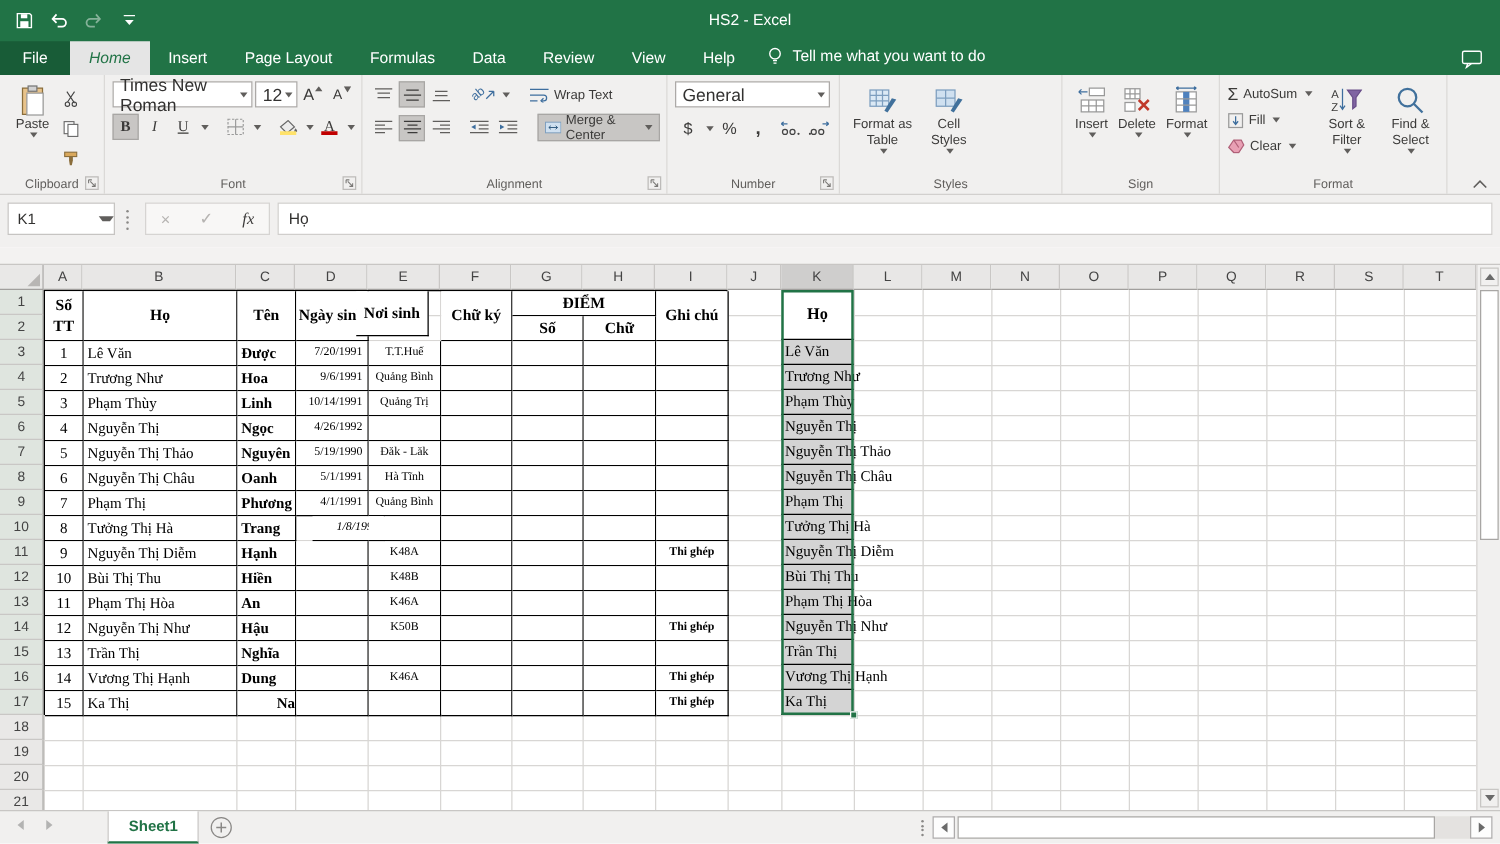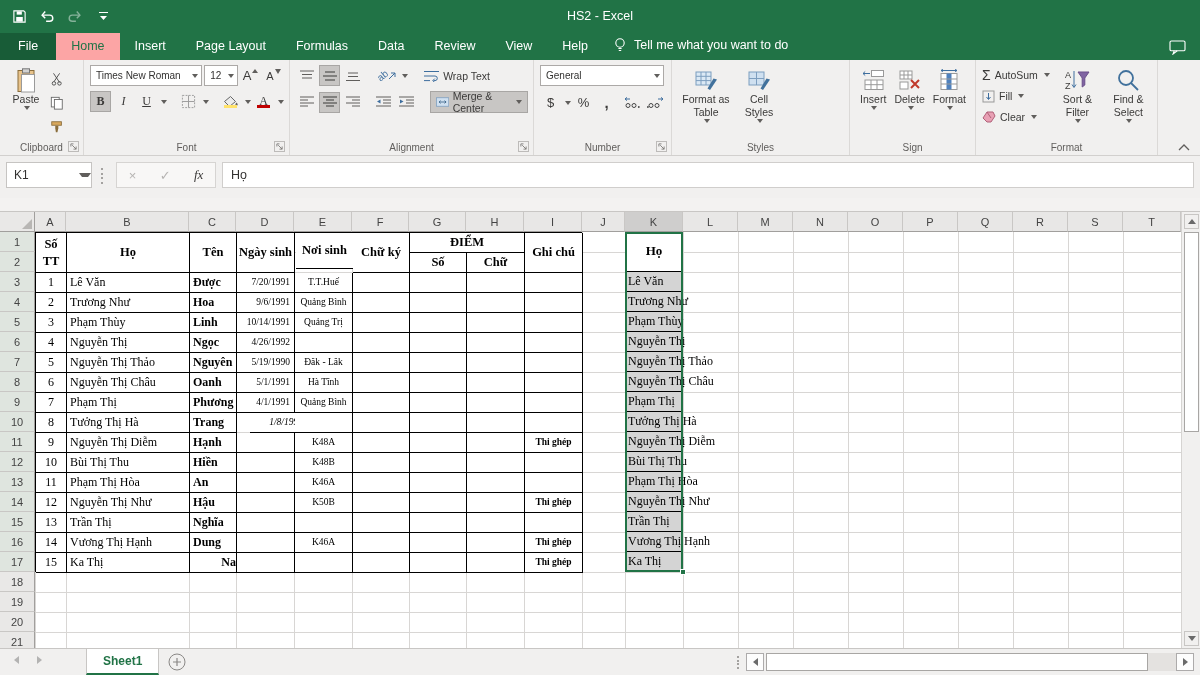--- a/index.html
+++ b/index.html
@@ -17,36 +17,36 @@
   .signin { background:#fff; color:#1e5c3a; font-size:12px; padding:3px 14px; border:1px solid #fff; margin-right:12px; }
   .winbtn { width:40px; height:32px; display:flex; align-items:center; justify-content:center; }
   .minline { width:11px; height:1.5px; background:#fff; }
   .restore-sq { width:9px; height:9px; border:1.2px solid #fff; position:relative; }
   .restore-sq:before { content:""; position:absolute; left:2px; top:-4px; width:9px; height:9px; border:1.2px solid #fff; border-bottom:none; border-left:none; }
 
   
   .tabrow { position:absolute; top:32px; left:0; width:1200px; height:28px; background:#217346; display:flex; align-items:flex-end; }
   .tab { color:#fff; font-size:12.5px; padding:6px 15px 7px; cursor:default; }
   .tab.file { background:#185c37; padding:6px 18px 7px; }
-  .tab.active { background:#fca5a5; color:#217346; }
+  .tab.active { background:#e5e5e5; color:#217346;font-style:italic; }
   .tellme { display:flex; align-items:center; gap:7px; color:#fff; font-size:12.5px; padding:6px 10px 7px; }
   .tab-right { position:absolute; right:14px; bottom:5px; }
 
   
   .ribbon { position:absolute; top:60px; left:0; width:1200px; height:96px; background:#f1f0ef; border-bottom:1px solid #d2d0ce; display:flex; }
   .rgroup { position:relative; height:100%; border-right:1px solid #dbd9d7; padding:5px 5px 17px 6px; }
   .glabel { position:absolute; bottom:2px; left:0; right:0; text-align:center; font-size:10px; color:#605e5c; }
   .launcher { position:absolute; bottom:3px; right:4px; width:11px; height:11px; border:1px solid #bdbbb9; display:flex; align-items:center; justify-content:center; }
   .bigbtn { display:flex; flex-direction:column; align-items:center; justify-content:flex-start; font-size:10.5px; color:#3b3a39; text-align:center; line-height:1.25; padding:2px 4px; }
   .bigbtn .ic { height:26px; display:flex; align-items:center; }
   .caret { display:inline-block; width:0; height:0; border-left:3.5px solid transparent; border-right:3.5px solid transparent; border-top:4px solid #605e5c; margin-left:2px; vertical-align:middle; }
   .rowline { display:flex; align-items:center; gap:2px; }
   .minibtn { height:21px; min-width:21px; display:flex; align-items:center; justify-content:center; font-size:12px; color:#3b3a39; padding:0 2px; }
   .pressed { background:#c8c6c4; border:1px solid #a8a6a4; }
-  .combo { background:#fff; border:1px solid #aca9a7; height:21px; display:flex; align-items:center; font-size:10px; padding:0 3px 0 5px; justify-content:space-between; }
+  .combo { background:#fff; border:1px solid #aca9a7; height:21px; display:flex; align-items:center; font-size:14px; padding:0 3px 0 5px; justify-content:space-between; }
   .underbar { width:13px; height:3px; margin-top:-2px; }
   .stackbtn { display:flex; align-items:center; gap:4px; font-size:10.5px; color:#3b3a39; height:20px; }
   .collapse { position:absolute; right:10px; bottom:4px; }
 
   
   .fbar { position:absolute; top:156px; left:0; width:1200px; height:42px; background:#f1f0ef; display:flex; align-items:center; }
   .namebox { position:absolute; left:6px; top:6px; width:86px; height:26px; background:#fff; border:1px solid #c6c4c2; font-size:12px; display:flex; align-items:center; padding-left:7px; justify-content:space-between; }
   .nb-caret { padding-right:6px; }
   .fdots { position:absolute; left:101px; top:12px; width:3px; height:16px; display:flex; flex-direction:column; justify-content:space-between; }
   .fdots i { width:2px; height:2px; background:#8a8886; border-radius:50%; }
@@ -617,21 +617,21 @@
       <div class="gl" style="left: 35px; top: 340px; width: 1146px; height: 1px;"></div>
       <div class="gl" style="left: 35px; top: 360px; width: 1146px; height: 1px;"></div>
       <div class="gl" style="left: 35px; top: 380px; width: 1146px; height: 1px;"></div>
       <div class="gl" style="left: 35px; top: 400px; width: 1146px; height: 1px;"></div>
       <div class="gl" style="left: 35px; top: 420px; width: 1146px; height: 1px;"></div>
       <div class="dtable" style="left: 35px; top: 20px; width: 547px; height: 340px;">
         <div class="cell c-head" style="left: 0px; top: 0px; width: 31px; height: 40px;">Số TT</div>
         <div class="cell c-head" style="left: 31px; top: 0px; width: 123px; height: 40px;">Họ</div>
         <div class="cell c-head" style="left: 154px; top: 0px; width: 47px; height: 40px;">Tên</div>
         <div class="cell c-head" style="left: 201px; top: 0px; width: 58px; height: 40px;">Ngày sinh</div>
-        <div class="cell c-head" style="left: 260px; top: 0px; width: 58px; height: 36px;">Nơi sinh</div>
+        <div class="cell c-head" style="left: 249px; top: 0px; width: 58px; height: 36px;">Nơi sinh</div>
         <div class="cell c-head" style="left: 317px; top: 0px; width: 57px; height: 40px;">Chữ ký</div>
         <div class="cell c-head" style="left: 374px; top: 0px; width: 115px; height: 20px;">ĐIỂM</div>
         <div class="cell c-head" style="left: 374px; top: 20px; width: 57px; height: 20px;">Số</div>
         <div class="cell c-head" style="left: 431px; top: 20px; width: 58px; height: 20px;">Chữ</div>
         <div class="cell c-head" style="left: 489px; top: 0px; width: 58px; height: 40px;">Ghi chú</div>
         <div class="cell c-center" style="left: 0px; top: 40px; width: 31px; height: 20px;">1</div>
         <div class="cell c-left" style="left: 31px; top: 40px; width: 123px; height: 20px;">Lê Văn</div>
         <div class="cell c-left c-bold" style="left: 154px; top: 40px; width: 47px; height: 20px;">Được</div>
         <div class="cell c-right c-small" style="left: 201px; top: 40px; width: 58px; height: 20px;">7/20/1991</div>
         <div class="cell c-center c-small" style="left: 259px; top: 40px; width: 58px; height: 20px;">T.T.Huế</div>

